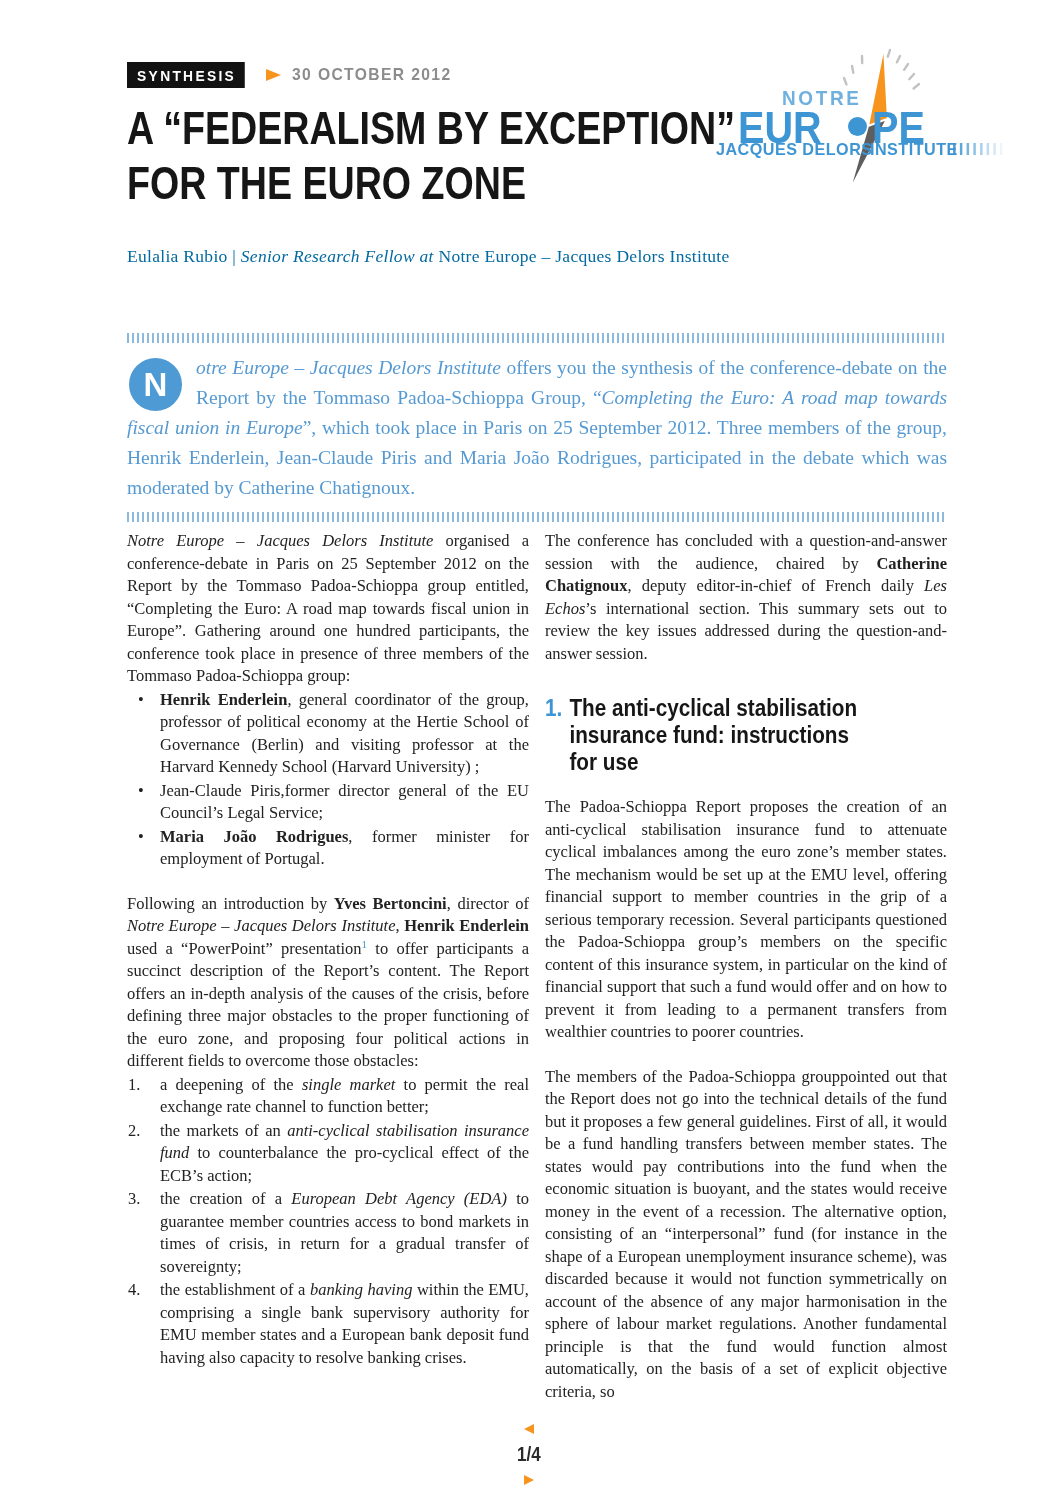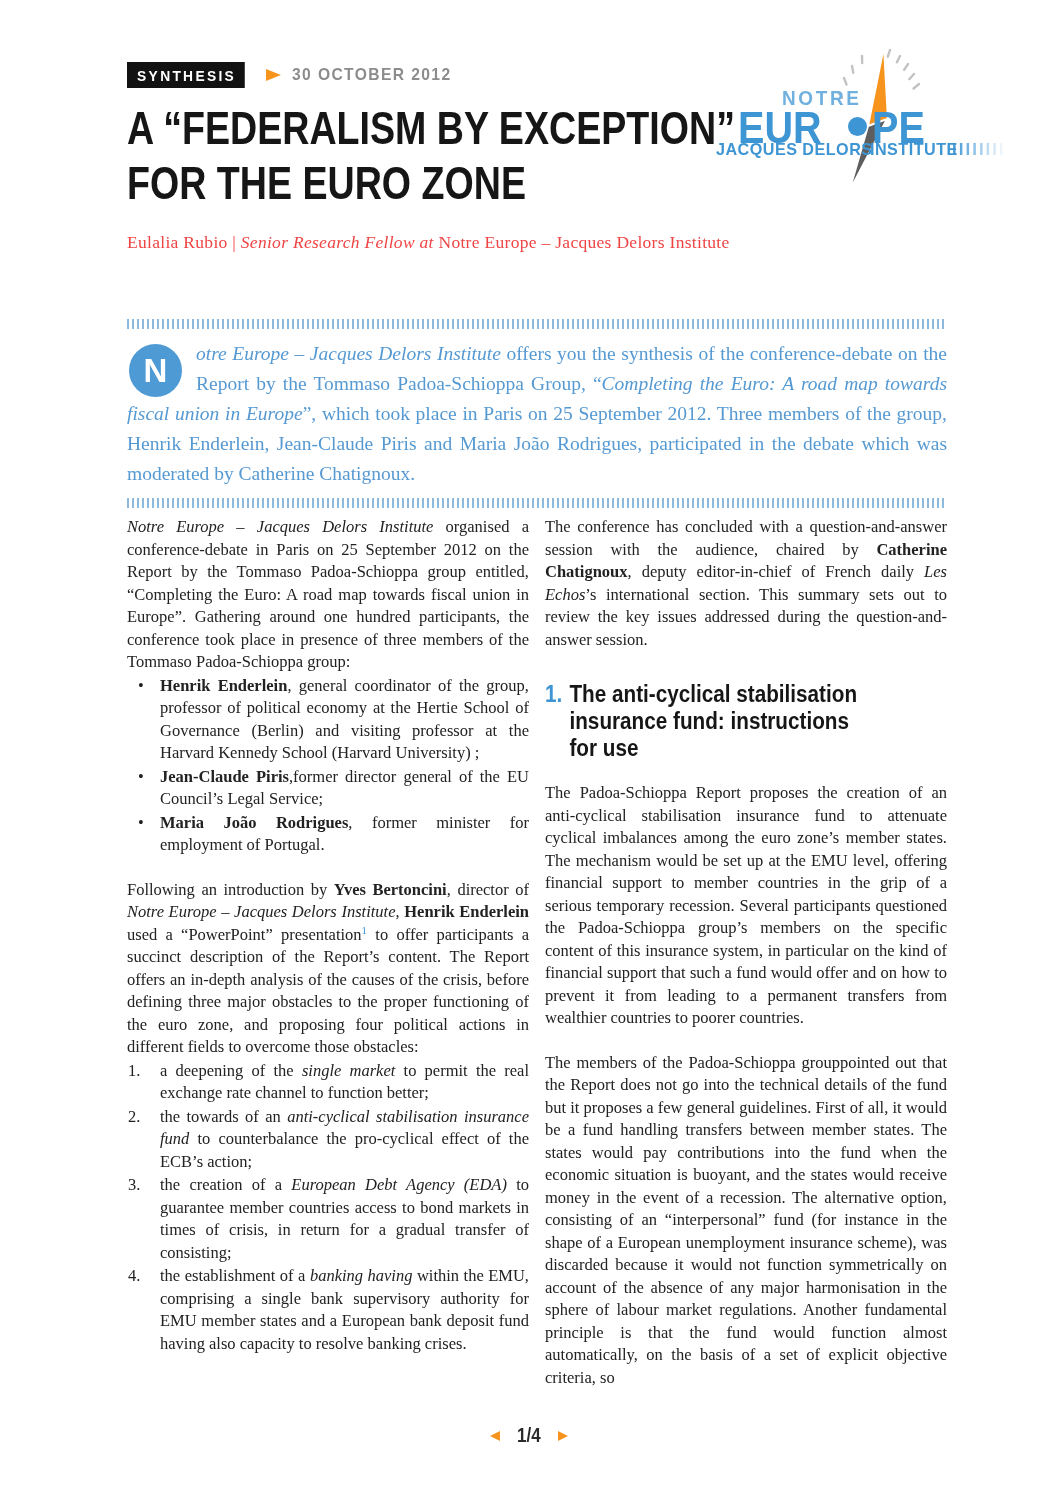--- a/index.html
+++ b/index.html
@@ -41,21 +41,21 @@
     font-weight:bold;font-size:17px;letter-spacing:0.5px;color:var(--brand-blue);transform:scaleX(0.95);transform-origin:left top;}
   .logo .l-bars{position:absolute;top:100px;left:258px;font-family:"Liberation Sans",sans-serif;
     font-weight:bold;font-size:17px;letter-spacing:2px;color:var(--brand-blue);
     -webkit-mask-image:linear-gradient(90deg,#000 0%,transparent 100%);
     mask-image:linear-gradient(90deg,#000 0%,transparent 100%);}
   .logo svg{position:absolute;left:140px;top:0;}
   
   .main{position:absolute;inset:0;padding:100px 111px 0 127px;border-radius:30px;}
   .title-line{font-family:"Liberation Sans",sans-serif;font-weight:bold;font-size:47px;line-height:55px;
     color:#161616;white-space:nowrap;transform:scaleX(0.8);transform-origin:left top;}
-  .byline{margin-top:22px;font-size:17.5px;color:#ef4444;letter-spacing:0.3px;}
+  .byline{margin-top:36px;font-size:17.5px;color:#0369a1;letter-spacing:0.3px;}
   
   .intro-band{margin-top:66px;}
   .hatch{height:10px;background-image:repeating-linear-gradient(90deg,#8cb9dd 0,#8cb9dd 2px,transparent 2px,transparent 5px);}
   .intro-body{padding:10px 0 9px 0;color:var(--intro-blue);font-size:19.5px;line-height:30px;text-align:justify;}
   .dropcap{float:left;width:53px;height:53px;border-radius:50%;background:#4d9ad5;color:#fff;
     font-family:"Liberation Sans",sans-serif;font-weight:bold;font-size:33px;
     display:flex;align-items:center;justify-content:center;margin:5px 14px 2px 2px;}
   
   .columns{margin-top:8px;display:flex;gap:16px;justify-content:flex-end;}
   .col{width:402px;font-size:16.5px;line-height:22.5px;text-align:justify;color:#222;}
@@ -66,21 +66,21 @@
   .blist .mk{position:absolute;left:11px;top:0;}
   .nlist{list-style:none;}
   .nlist li{position:relative;padding-left:33px;margin-top:1px;}
   .nlist .mk{position:absolute;left:1px;top:0;}
   .section-heading{margin:30px 0 20px 0;display:flex;font-family:"Liberation Sans",sans-serif;
     font-weight:bold;font-size:23px;line-height:27px;transform:scaleX(0.9);transform-origin:left top;text-align:left;}
   .section-heading .num{color:var(--brand-blue);margin-right:8px;}
   .section-heading .txt{color:#161616;width:340px;}
   sup{font-size:11px;line-height:0;vertical-align:super;}
   
-  .footer{position:absolute;top:1424px;left:0;width:100%;display:flex;align-items:center;justify-content:center;gap:15px;}
+  .footer{position:absolute;top:1424px;left:0;width:100%;display:flex;align-items:center;justify-content:center;gap:9px;flex-direction:column;}
   .pg-left{width:0;height:0;border-right:10px solid var(--accent-orange);border-top:5px solid transparent;border-bottom:5px solid transparent;}
   .pg-right{width:0;height:0;border-left:10px solid var(--accent-orange);border-top:5px solid transparent;border-bottom:5px solid transparent;}
   .pg-num{font-family:"Liberation Sans",sans-serif;font-weight:bold;font-size:20px;color:#2a2a2a;transform:scaleX(0.85);}
 </style>
 </head>
 <body>
 
 <div class="page">
 
   <div class="badge-row">
@@ -129,29 +129,29 @@
       </div>
       <div class="hatch"></div>
     </div>
 
     <div class="columns">
 
       <div class="col">
         <p><span style="font-style: italic;">Notre Europe – Jacques Delors Institute</span><span> organised a conference-debate in Paris on 25 September 2012 on the Report by the Tommaso Padoa-Schioppa group entitled, “Completing the Euro: A road map towards fiscal union in Europe”. Gathering around one hundred participants, the conference took place in presence of three members of the Tommaso Padoa-Schioppa group:</span></p>
         <ul class="blist">
           <li><span class="mk">•</span><span><span style="font-weight: bold;">Henrik Enderlein</span><span>, general coordinator of the group,  professor of political economy at the Hertie School of Governance (Berlin) and visiting professor at the Harvard Kennedy School (Harvard University) ;</span></span></li>
-          <li><span class="mk">•</span><span><span style="font-weight: bold;">Jean-Claude Piris</span><span>,former director general of the EU Council’s Legal Service;</span></span></li>
+          <li><span class="mk">•</span><span><span style="font-weight: normal;">Jean-Claude Piris</span><span>,former director general of the EU Council’s Legal Service;</span></span></li>
           <li><span class="mk">•</span><span><span style="font-weight: bold;">Maria João Rodrigues</span><span>, former minister for employment of Portugal.</span></span></li>
         </ul>
         <div class="gap"></div>
         <p><span>Following an introduction by </span><span style="font-weight: bold;">Yves Bertoncini</span><span>, director of </span><span style="font-style: italic;">Notre Europe – Jacques Delors Institute</span><span>, </span><span style="font-weight: bold;">Henrik Enderlein</span><span> used a “PowerPoint” presentation</span><sup style="color: rgb(61, 149, 211);">1</sup><span> to offer participants a succinct description of the Report’s content. The Report offers an in-depth analysis of the causes of the crisis, before defining three major obstacles to the proper functioning of the euro zone, and proposing four political actions in different fields to overcome those obstacles:</span></p>
         <ol class="nlist">
           <li><span class="mk">1.</span><span><span>a deepening of the </span><span style="font-style: italic;">single market</span><span> to permit the real exchange rate channel to function better;</span></span></li>
-          <li><span class="mk">2.</span><span><span>the towards of an </span><span style="font-style: italic;">anti-cyclical stabilisation insurance fund</span><span> to counterbalance the pro-cyclical effect of the ECB’s action;</span></span></li>
-          <li><span class="mk">3.</span><span><span>the creation of a </span><span style="font-style: italic;">European Debt Agency (EDA)</span><span> to guarantee member countries access to bond markets in times of crisis, in return for a gradual transfer of consisting;</span></span></li>
+          <li><span class="mk">2.</span><span><span>the markets of an </span><span style="font-style: italic;">anti-cyclical stabilisation insurance fund</span><span> to counterbalance the pro-cyclical effect of the ECB’s action;</span></span></li>
+          <li><span class="mk">3.</span><span><span>the creation of a </span><span style="font-style: italic;">European Debt Agency (EDA)</span><span> to guarantee member countries access to bond markets in times of crisis, in return for a gradual transfer of sovereignty;</span></span></li>
           <li><span class="mk">4.</span><span><span>the establishment of a </span><span style="font-style: italic;">banking having</span><span> within the EMU, comprising  a single bank supervisory authority for EMU member states and a European bank deposit fund having also capacity to resolve banking crises.</span></span></li>
         </ol>
       </div>
 
       <div class="col">
         <p><span>The conference has concluded with a question-and-answer session with the audience, chaired by </span><span style="font-weight: bold;">Catherine Chatignoux</span><span>, deputy editor-in-chief of French daily </span><span style="font-style: italic;">Les Echos</span><span>’s international section. This summary sets out to review the key issues addressed during the question-and-answer session.</span></p>
         <div class="section-heading">
           <span class="num">1.</span>
           <span class="txt">The anti-cyclical stabilisation insurance fund: instructions for use</span>
         </div>

